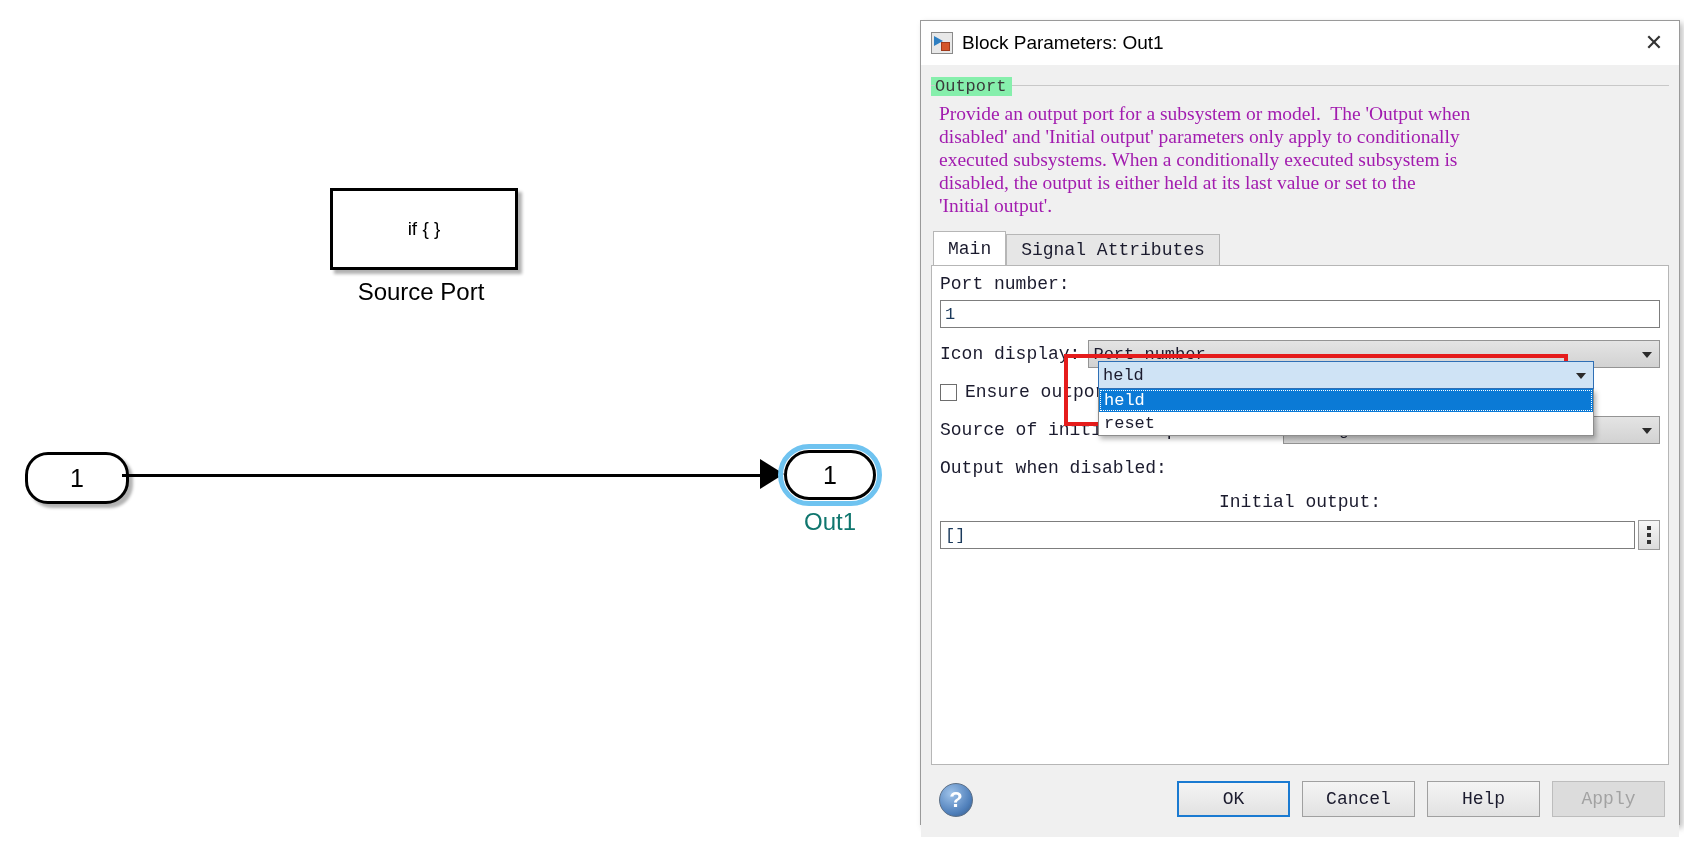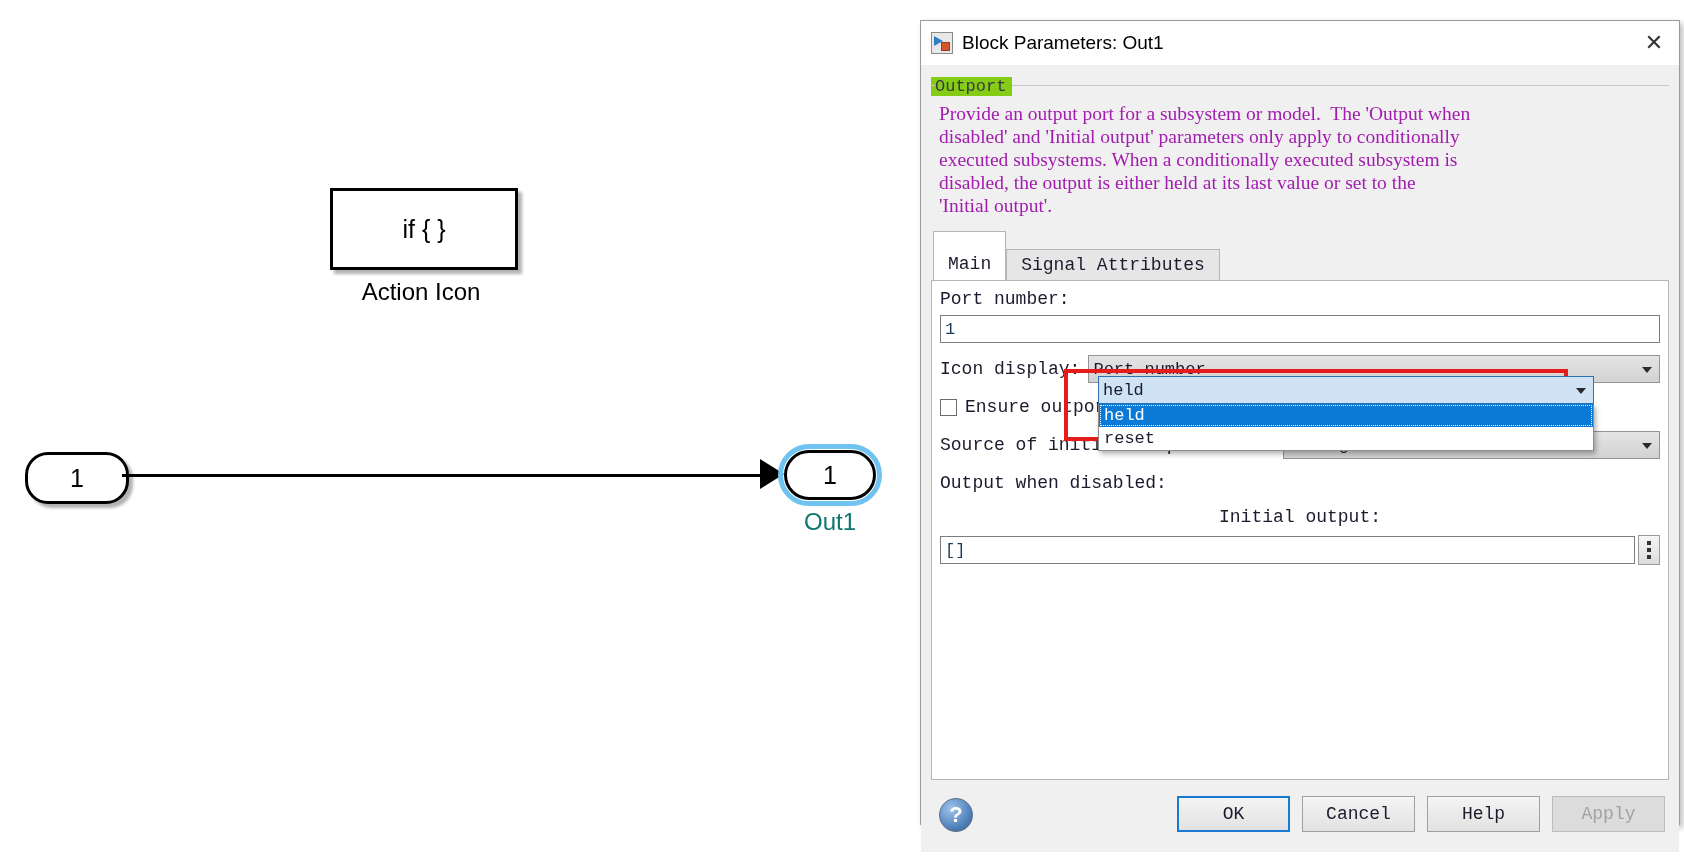--- a/index.html
+++ b/index.html
@@ -27,21 +27,21 @@
   .blk-actionport {
     position: absolute;
     left: 330px; top: 188px;
     width: 182px; height: 76px;
     border: 3px solid #000000;
     background: #ffffff;
     box-shadow: 4px 4px 3px rgba(0,0,0,0.30);
     display: flex;
     align-items: center;
     justify-content: center;
-    font-size: 25px;
+    font-size: 19px;
     color: #000;
     font-family: "Liberation Sans", sans-serif;
   }
   .blk-actionport-label {
     position: absolute;
     left: 330px; top: 278px;
     width: 182px;
     text-align: center;
     font-size: 24px;
     color: #000;
@@ -180,21 +180,21 @@
 
   .group {
     position: relative;
     margin: 8px 2px 0 2px;
     padding-top: 4px;
   }
   .group-legend {
     font-family: "Liberation Mono", monospace;
     font-size: 17px;
     color: #3a3a3a;
-    background: #84cc16;
+    background: #86efac;
     display: inline-block;
     padding: 0 6px 0 4px;
     position: relative;
     z-index: 2;
   }
   .group-rule {
     position: absolute;
     left: 0; right: 0; top: 12px;
     height: 1px;
     background: #c8c8c8;
@@ -234,21 +234,21 @@
     color: #1b1b2e;
     cursor: pointer;
     position: relative;
     top: 1px;
   }
   .tab.active {
     background: #ffffff;
     border-color: #b6b6b6;
     z-index: 2;
     top: 0;
-    padding-top: 22px;
+    padding-top: 7px;
   }
 
   .content-panel {
     background: #ffffff;
     border: 1px solid #b6b6b6;
     border-top: 1px solid #b6b6b6;
     margin: 0 2px;
     height: 500px;
     box-sizing: border-box;
     padding: 8px 8px 0 8px;
@@ -458,21 +458,21 @@
   }
 </style>
 </head>
 <body>
 
 <div id="canvas">
 
   <div class="blk-actionport">
     <span>if { }</span>
   </div>
-  <div class="blk-actionport-label">Action Icon</div>
+  <div class="blk-actionport-label">Source Port</div>
 
   <div class="blk-inport">
     <span>1</span>
   </div>
 
   <div class="wire"></div>
   <div class="wire-arrow"></div>
 
   <div class="blk-outport-halo"></div>
   <div class="blk-outport">

